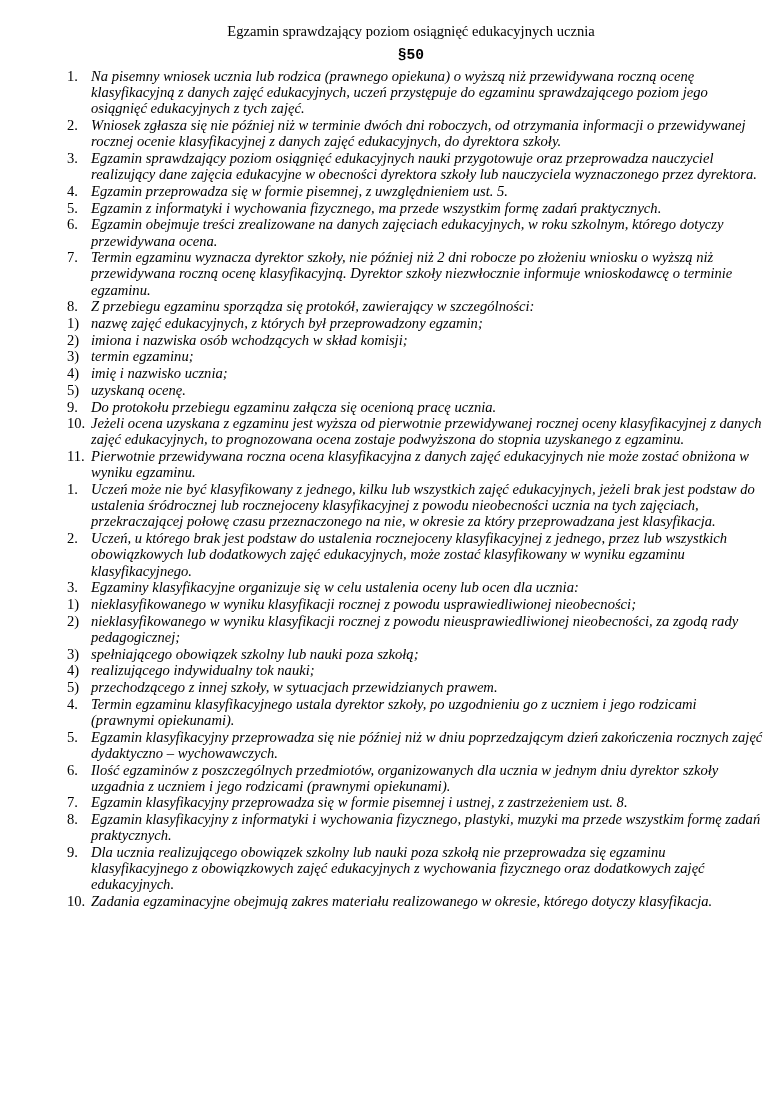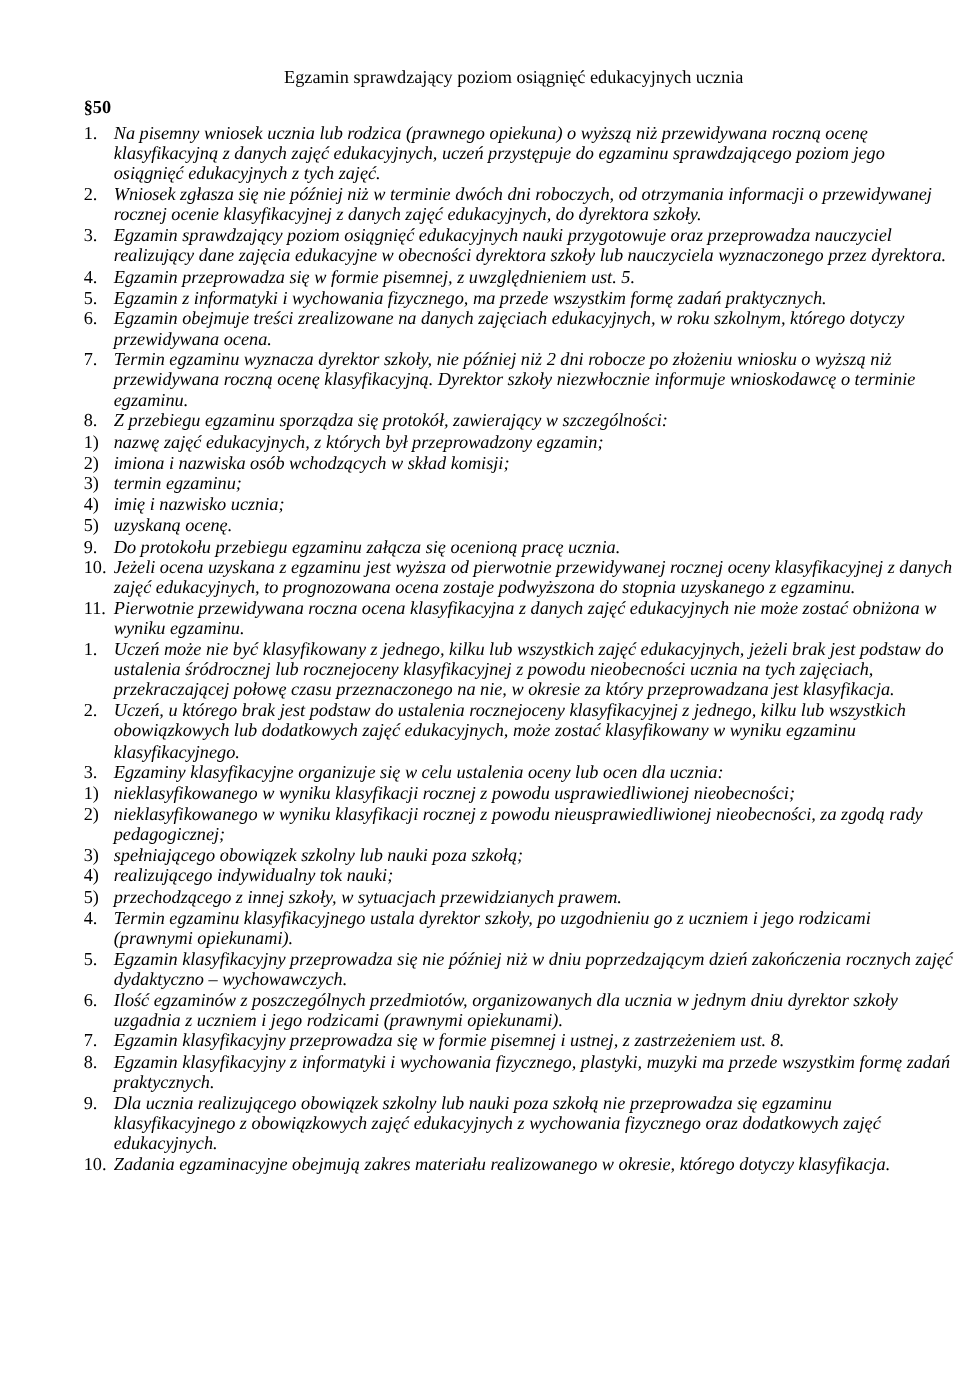--- a/index.html
+++ b/index.html
@@ -11,37 +11,39 @@
       width: 783px;
       height: 1112px;
       overflow: hidden;
       font-family: "Liberation Serif", "DejaVu Serif", serif;
       color: #000000;
       font-size: 14.6px;
       line-height: 16.2px;
     }
     .page {
       position: relative;
-      padding: 53px 20px 0 67px;
+      padding: 22px 20px 0 67px;
       width: 696px;
     }
     .title {
       text-align: center;
       margin: 0;
       font-weight: normal;
       font-size: 14.6px;
       line-height: 18px;
       padding-right: 8px;
     }
     .para-sign {
+      text-align: center;
       font-weight: bold;
       margin: 6px 0 4px 0;
       font-size: 14.6px;
       line-height: 18px;
       padding-right: 8px;
+      font-family: Liberation Mono, monospace;
     }
     .section-2 .title { margin-top: 18px; }
     .section-2 .para-sign { margin: 0 0 2px 0; }
     ol.items {
       list-style: none;
       margin: 0;
       padding: 0;
     }
     .item {
       display: flex;
@@ -135,21 +137,21 @@
   </section>
 
   <section class="section-2">
     <ol class="items">
       <li class="item">
           <span class="num">1.</span>
           <span class="txt">Uczeń może nie być klasyfikowany z jednego, kilku lub wszystkich zajęć edukacyjnych, jeżeli brak jest podstaw do ustalenia śródrocznej lub rocznejoceny klasyfikacyjnej z powodu nieobecności ucznia na tych zajęciach, przekraczającej połowę czasu przeznaczonego na nie, w okresie za który przeprowadzana jest klasyfikacja.</span>
         </li>
       <li class="item">
           <span class="num">2.</span>
-          <span class="txt">Uczeń, u którego brak jest podstaw do ustalenia rocznejoceny klasyfikacyjnej z jednego, kilku lub wszystkich obowiązkowych lub dodatkowych zajęć edukacyjnych, może zostać klasyfikowany w wyniku egzaminu klasyfikacyjnego.</span>
+          <span class="txt">Uczeń, u którego brak jest podstaw do ustalenia rocznejoceny klasyfikacyjnej z jednego, przez lub wszystkich obowiązkowych lub dodatkowych zajęć edukacyjnych, może zostać klasyfikowany w wyniku egzaminu klasyfikacyjnego.</span>
         </li>
       <li class="item">
           <span class="num">3.</span>
           <span class="txt">Egzaminy klasyfikacyjne organizuje się w celu ustalenia oceny lub ocen dla ucznia:</span>
         </li>
       <li class="item">
           <span class="num">1)</span>
           <span class="txt">nieklasyfikowanego w wyniku klasyfikacji rocznej z powodu usprawiedliwionej nieobecności;</span>
         </li>
       <li class="item">

